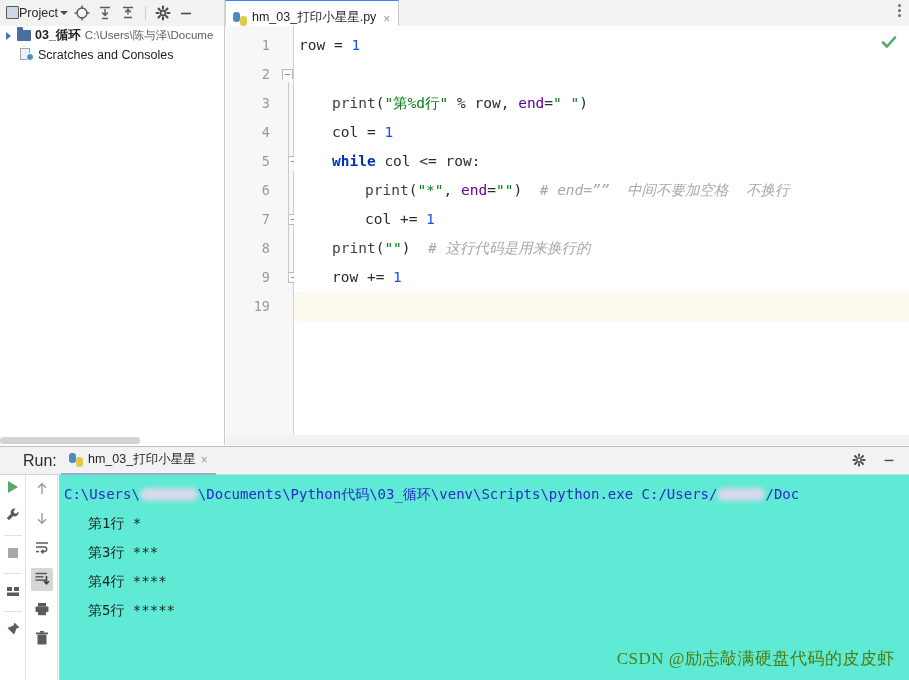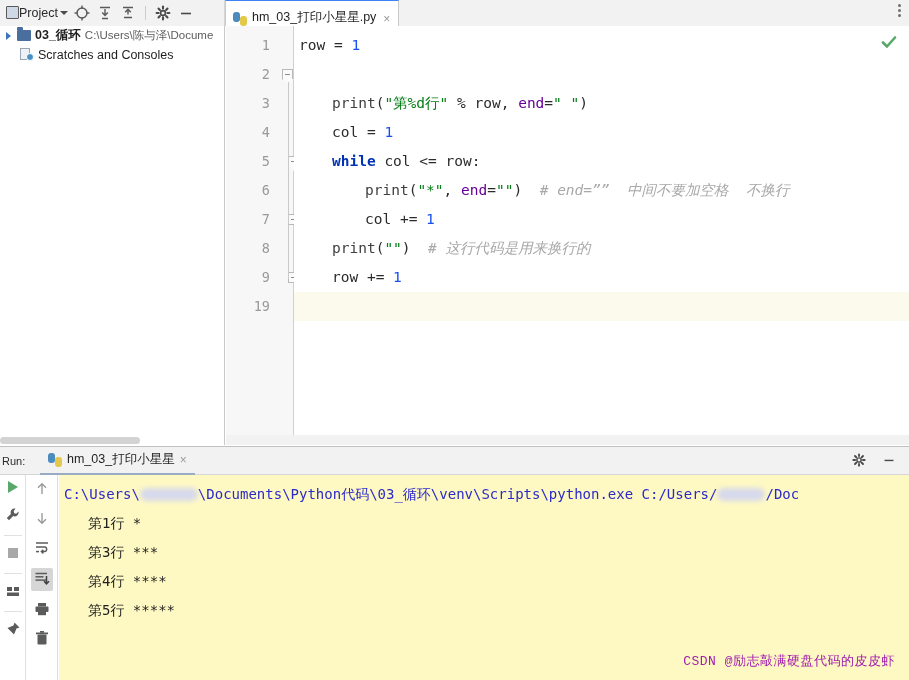--- a/index.html
+++ b/index.html
@@ -186,21 +186,21 @@
   .runpanel {
     position:absolute; left:0; top:446px; width:909px; height:234px;
     background:#ffffff; border-top:1px solid #c0c0c0;
   }
   .run-header {
     position:absolute; left:0; top:0; width:909px; height:28px;
     background:#f2f2f2; border-bottom:1px solid #d5d5d5;
     display:flex; align-items:center;
   }
   .run-label {
-    width:40px; padding-left:2px; font-size:11px; color:#2b2b2b;
+    width:40px; padding-left:2px; font-size:16px; color:#2b2b2b;margin-left:21px;
   }
   .run-tab {
     display:flex; align-items:center; gap:5px; height:28px;
     padding:0 8px; font-size:12.5px; color:#1f1f1f;
     border-bottom:2px solid #9aabc4;
   }
   .run-tab .xclose { color:#9b9b9b; font-size:12px; }
   .run-hdr-right {
     margin-left:auto; display:flex; align-items:center; gap:12px; padding-right:10px;
   }
@@ -210,37 +210,37 @@
     background:#ffffff; border-right:1px solid #e0e0e0;
     display:flex; flex-direction:column; align-items:center; padding-top:4px; gap:9px;
   }
   .run-ltool2 {
     position:absolute; left:27px; top:0; width:31px; height:206px;
     background:#ffffff; border-right:1px solid #e0e0e0;
     display:flex; flex-direction:column; align-items:center; padding-top:6px; gap:10px;
   }
   .console {
     position:absolute; left:59px; top:0; right:0; height:206px;
-    background:#fef9c3; overflow:hidden; padding-top:5px;
+    background:#5eead4; overflow:hidden; padding-top:5px;
   }
   .cline {
     font-family:"DejaVu Sans Mono", monospace; font-size:14px;
     height:29px; line-height:29px; white-space:pre; padding-left:5px;
   }
   .cpath { color:#2a29c9; }
   .cout { color:#1f1f1f;margin-left:24px; }
   .blur {
     display:inline-block; width:58px; height:13px; vertical-align:-2px;
     background:#d7d9ec; border-radius:7px; filter:blur(2.5px);
   }
   .blur.sm { width:48px; }
   .watermark {
     position:absolute; right:14px; bottom:10px;
-    font-size:13px; color:#a21caf; letter-spacing:0.5px;
-    font-family:Liberation Mono, monospace;
+    font-size:17px; color:#4d7c0f; letter-spacing:0.5px;
+    font-family:Liberation Serif, serif;
   }
   .rt-active { background:#d6d6d6; border-radius:2px; }
   .divider-h { width:18px; height:1px; background:#e0e0e0; }
 </style>
 </head>
 <body>
 
 <div id="app">
 
   <div class="topbar">

